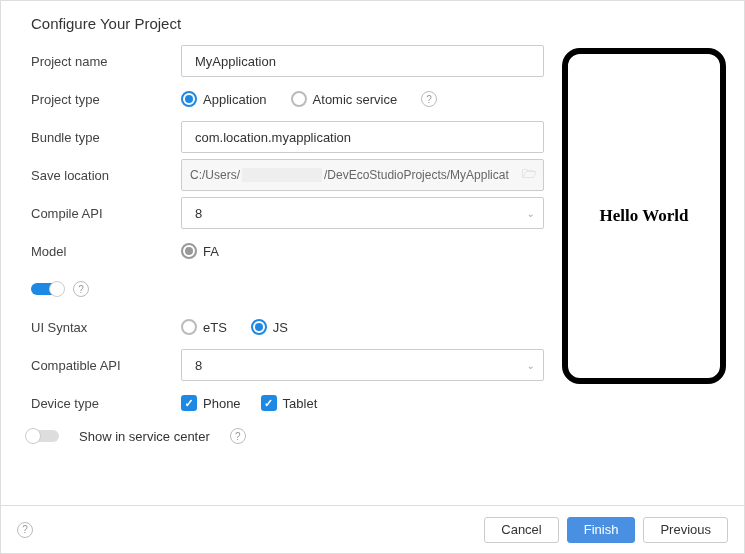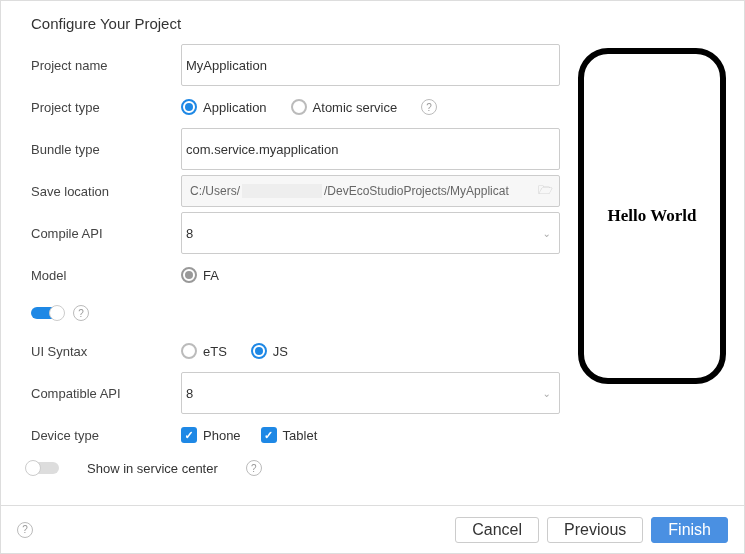--- a/index.html
+++ b/index.html
@@ -36,24 +36,24 @@
     min-height: 34px;
     margin-bottom: 4px;
   }
   .label {
     width: 150px;
     color: #444;
     font-size: 13px;
   }
   .input, .select {
     flex: 1;
-    height: 42px;
+    height: 32px;
     border: 1px solid #ccc;
     border-radius: 2px;
-    padding: 0 4px;
+    padding: 0 13px;
     font-size: 13px;
     color: #333;
     background: #fff;
     display: flex;
     align-items: center;
     position: relative;
   }
   .select {
     padding-right: 24px;
   }
@@ -190,29 +190,29 @@
   }
   .check-item {
     display: flex;
     align-items: center;
     gap: 6px;
     cursor: pointer;
   }
   .service-row {
     display: flex;
     align-items: center;
-    gap: 28px;
+    gap: 20px;
     margin-top: 8px;
     margin-left: -4px;
   }
   .preview {
-    width: 148px;
+    width: 164px;
     height: 336px;
     border: 6px solid #000;
-    border-radius: 30px;
+    border-radius: 18px;
     background: #fff;
     display: flex;
     align-items: center;
     justify-content: center;
     margin-top: 4px;
     flex-shrink: 0;
   }
   .preview-text {
     font-family: "Times New Roman", serif;
     font-weight: bold;
@@ -231,21 +231,21 @@
     padding: 0 16px;
     gap: 8px;
   }
   .footer .spacer { flex: 1; }
   .btn {
     height: 26px;
     padding: 0 16px;
     border: 1px solid #ccc;
     border-radius: 3px;
     background: #fff;
-    font-size: 16px;
+    font-size: 13px;
     color: #333;
     cursor: pointer;
     display: inline-flex;
     align-items: center;
     text-align: right;
   }
   .btn.primary {
     background: #4a90e2;
     border-color: #4a90e2;
     color: #fff;
@@ -281,21 +281,21 @@
             <span class="radio-circle"></span>
             <span>Atomic service</span>
           </div>
           <span class="help-icon">?</span>
         </div>
       </div>
 
       <div class="row">
         <div class="label">Bundle type</div>
         <div class="input">
-            <span>com.service.myapplication</span>
+            <span>com.location.myapplication</span>
           </div>
       </div>
 
       <div class="row">
         <div class="label">Save location</div>
         <div class="path-box">
           <span>C:/Users/</span>
           <span class="path-redacted"></span>
           <span>/DevEcoStudioProjects/MyApplicat</span>
           <span class="folder-icon">🗁</span>
@@ -375,15 +375,15 @@
       <div class="preview-text">Hello World</div>
     </div>
 
   </div>
 </div>
 
 <div class="footer">
   <span class="help-icon footer-help">?</span>
   <div class="spacer"></div>
   <div class="btn">Cancel</div>
+  <div class="btn primary">Finish</div>
   <div class="btn">Previous</div>
-  <div class="btn primary">Finish</div>
 </div>
 
 </body></html>

